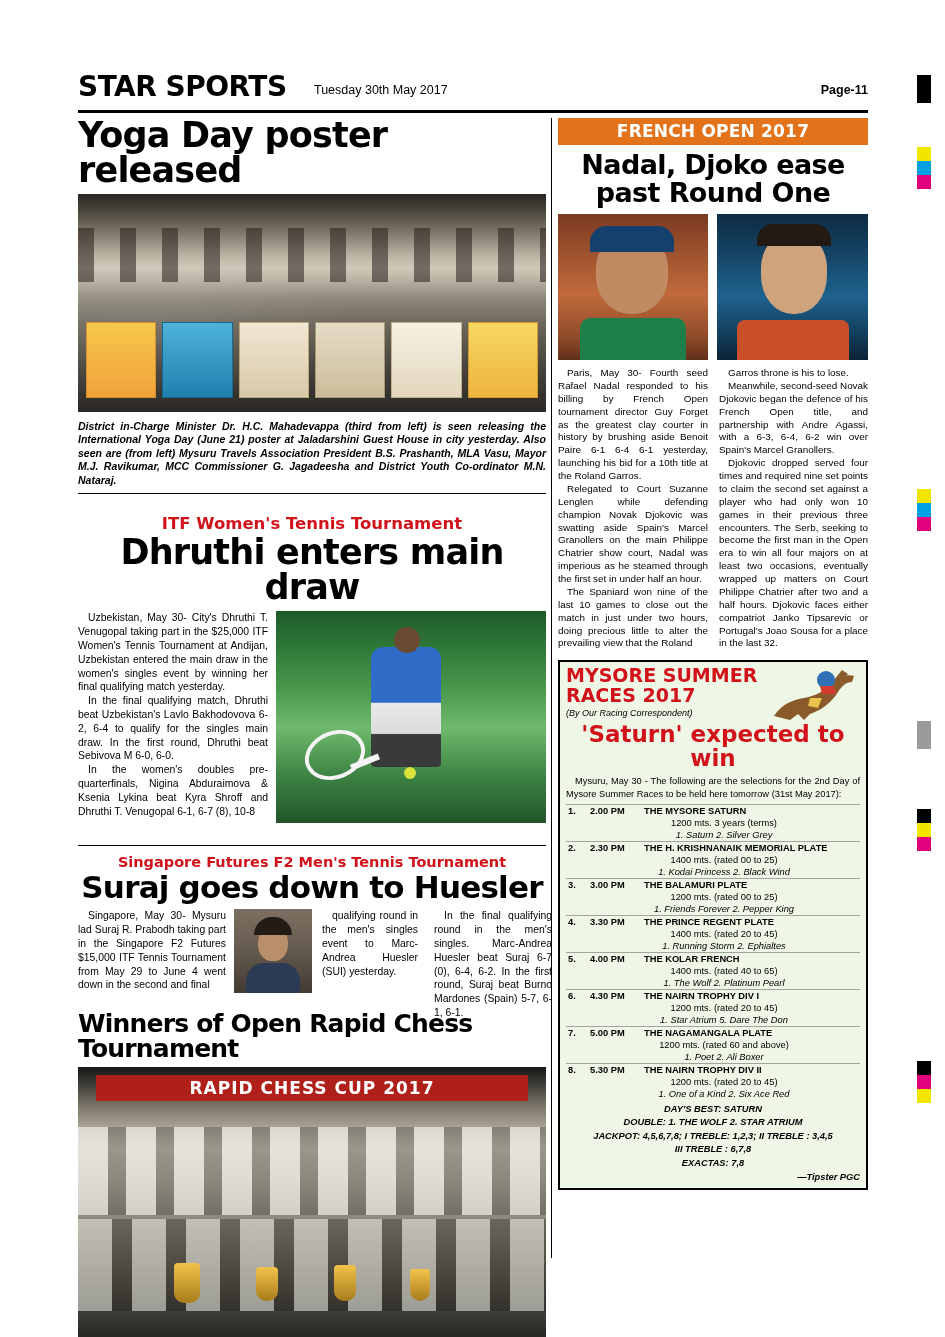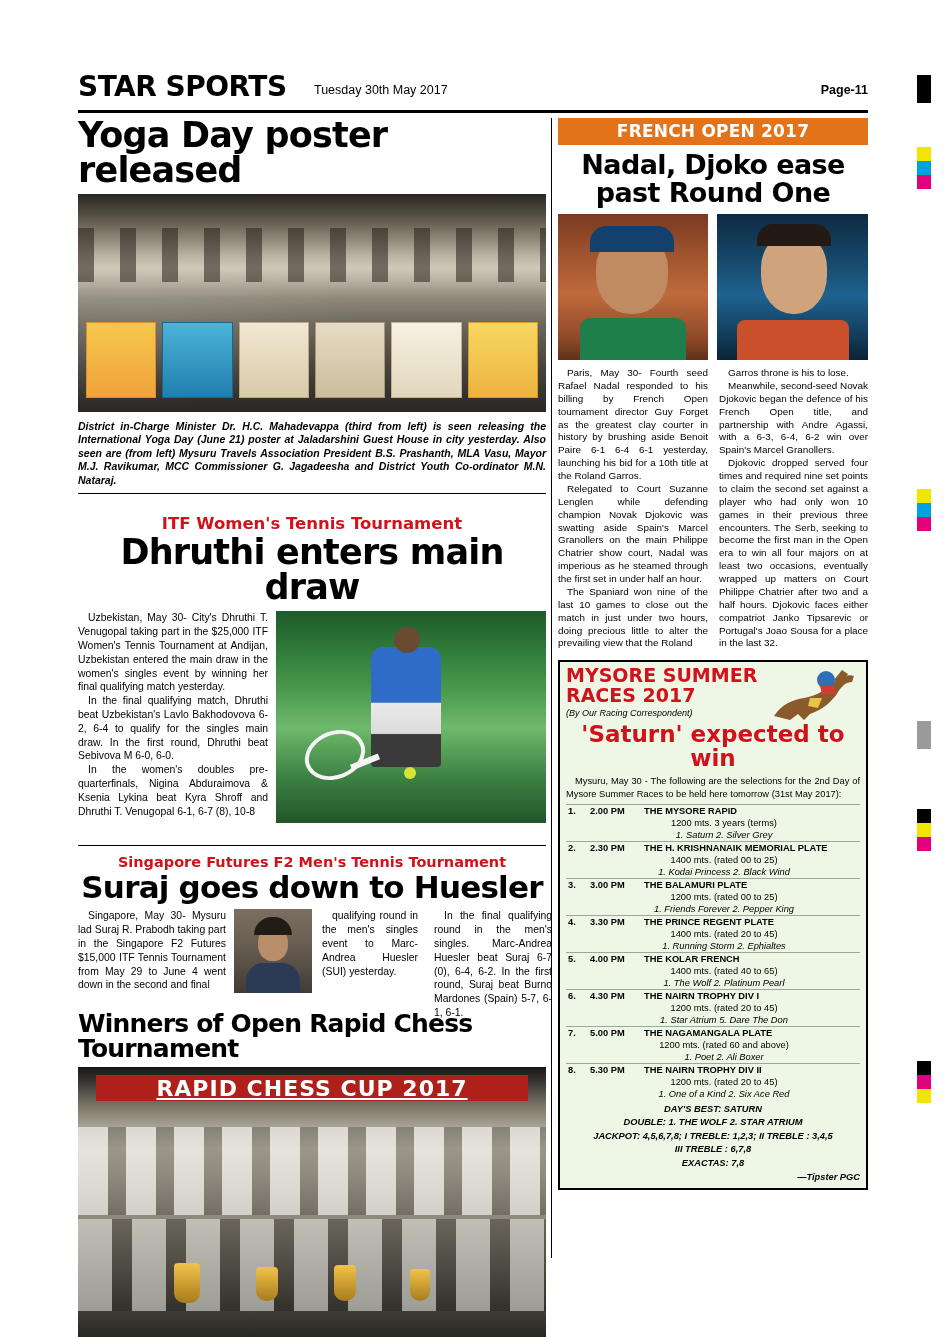--- a/index.html
+++ b/index.html
@@ -210,21 +210,21 @@
       </div>
     </div>
 
     <h1 class="headline" style="margin-top:6px;font-size:25px;">Winners of Open Rapid Chess Tournament</h1>
 
     <div class="photo grad-chess" style="width:468px;height:273px;margin-top:6px;position:relative;">
       <div style="position:absolute;left:0;top:0;width:468px;height:273px;
         background:linear-gradient(180deg,#171717 0%,#3b3a36 6%,#7a7467 14%,#a9a397 22%,#c5c0b2 30%,#b4afa1 40%,#918c80 54%,#6c685d 70%,#46443d 86%,#262521 100%);"></div>
 
       <div style="position:absolute;left:18px;top:8px;width:432px;height:26px;background:#b0201b;color:#fff;
-        font-family:'DejaVu Sans',sans-serif;font-weight:bold;font-size:22px;display:flex;align-items:center;justify-content:center;letter-spacing:1px;text-decoration:underline;">RAPID CHESS CUP 2017</div>
+        font-family:'DejaVu Sans',sans-serif;font-weight:bold;font-size:17px;display:flex;align-items:center;justify-content:center;letter-spacing:1px;">RAPID CHESS CUP 2017</div>
 
       <div style="position:absolute;left:0;top:60px;width:468px;height:88px;
         background:repeating-linear-gradient(90deg, rgba(245,245,240,0.65) 0px, rgba(245,245,240,0.65) 30px, rgba(30,25,20,0.25) 30px, rgba(30,25,20,0.25) 48px);"></div>
       <div style="position:absolute;left:0;top:152px;width:468px;height:92px;
         background:repeating-linear-gradient(90deg, rgba(235,235,228,0.55) 0px, rgba(235,235,228,0.55) 34px, rgba(25,22,18,0.30) 34px, rgba(25,22,18,0.30) 54px);"></div>
 
       <div style="position:absolute;left:96px;top:196px;width:26px;height:40px;background:linear-gradient(180deg,#f1c34a,#a87c1c);border-radius:4px 4px 10px 10px;"></div>
       <div style="position:absolute;left:178px;top:200px;width:22px;height:34px;background:linear-gradient(180deg,#f1c34a,#a87c1c);border-radius:4px 4px 10px 10px;"></div>
       <div style="position:absolute;left:256px;top:198px;width:22px;height:36px;background:linear-gradient(180deg,#f1c34a,#a87c1c);border-radius:4px 4px 10px 10px;"></div>
       <div style="position:absolute;left:332px;top:202px;width:20px;height:32px;background:linear-gradient(180deg,#f1c34a,#a87c1c);border-radius:4px 4px 10px 10px;"></div>
@@ -283,21 +283,21 @@
       </div>
 
       <div class="races-head2">'Saturn' expected to win</div>
       <div class="races-intro">Mysuru, May 30 -  The following are the selections for the 2nd Day of Mysore Summer Races to be held here tomorrow (31st May  2017):</div>
 
       <table class="races-tbl">
         <tbody>
           <tr class="rline">
             <td class="rno">1.</td>
             <td class="rtime">2.00 PM</td>
-            <td class="rname">THE MYSORE RAPID</td>
+            <td class="rname">THE MYSORE SATURN</td>
           </tr>
           <tr>
               <td></td>
               <td colspan="2" class="rdet">1200 mts. 3 years (terms)</td>
             </tr>
           <tr>
               <td></td>
               <td colspan="2" class="rhorses">1. Saturn  2.  Silver Grey</td>
             </tr>
 

